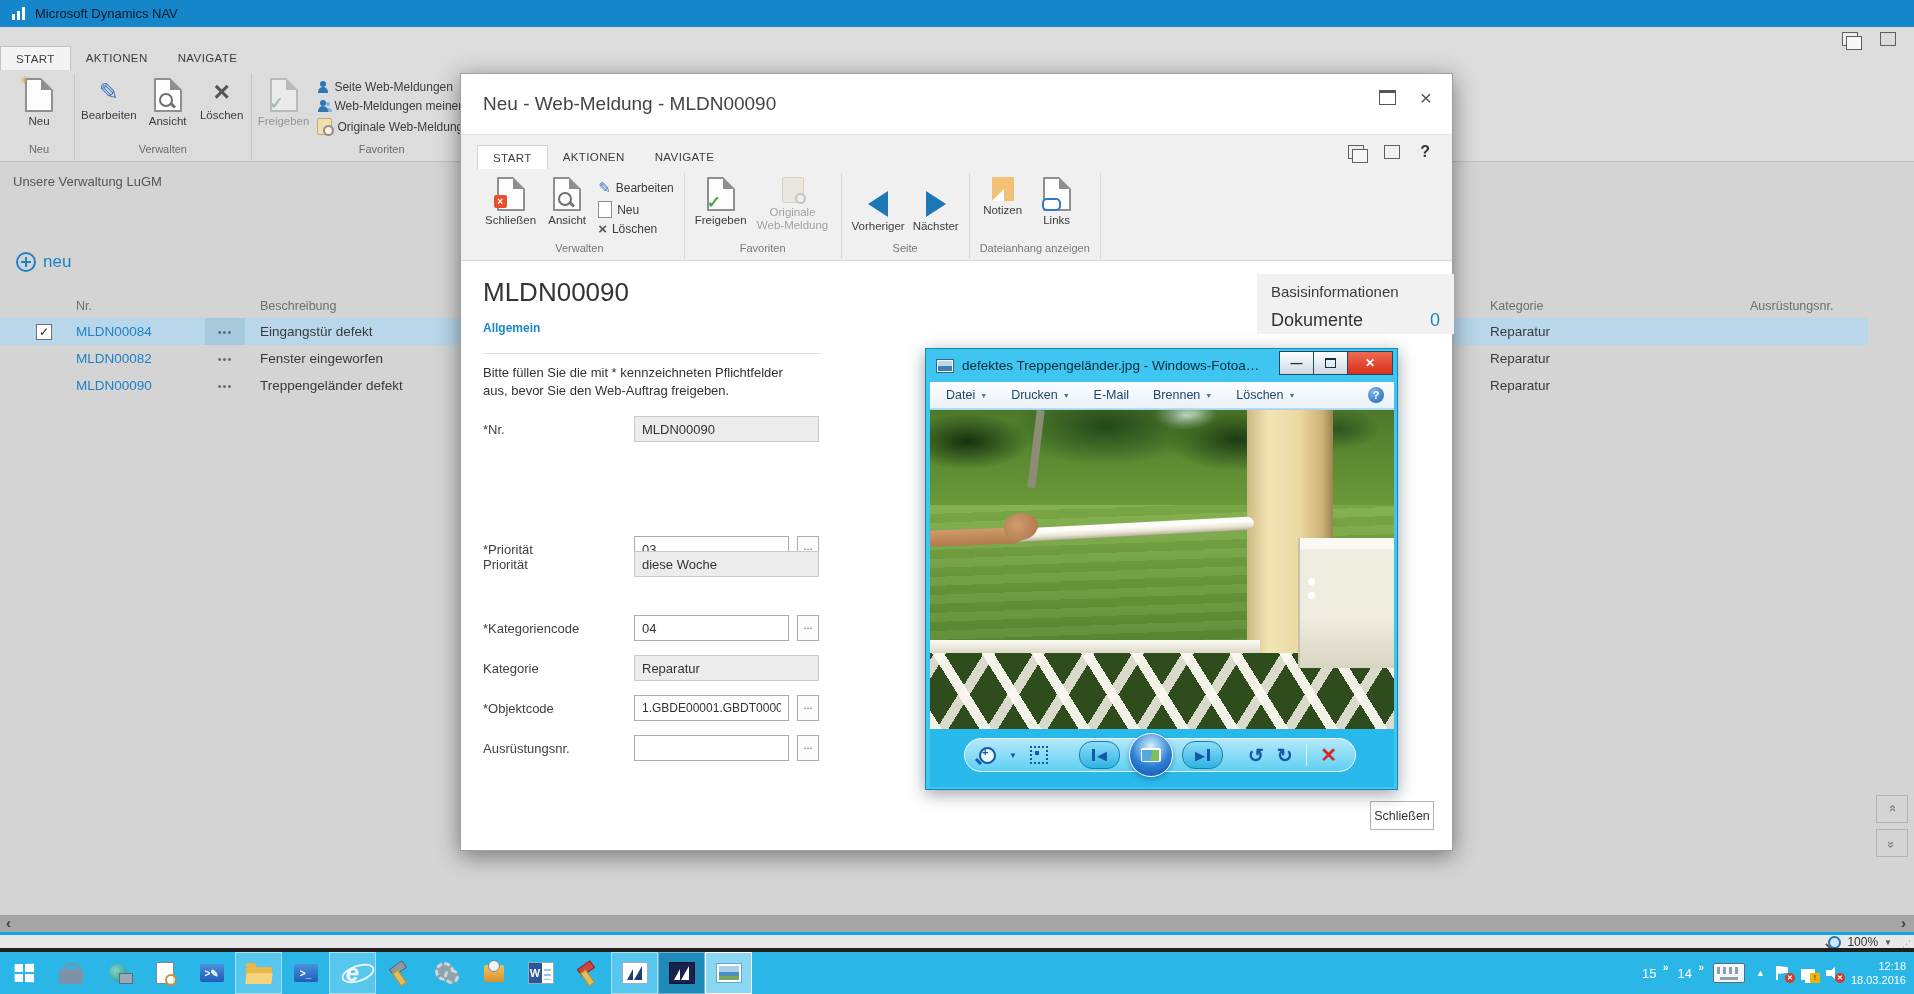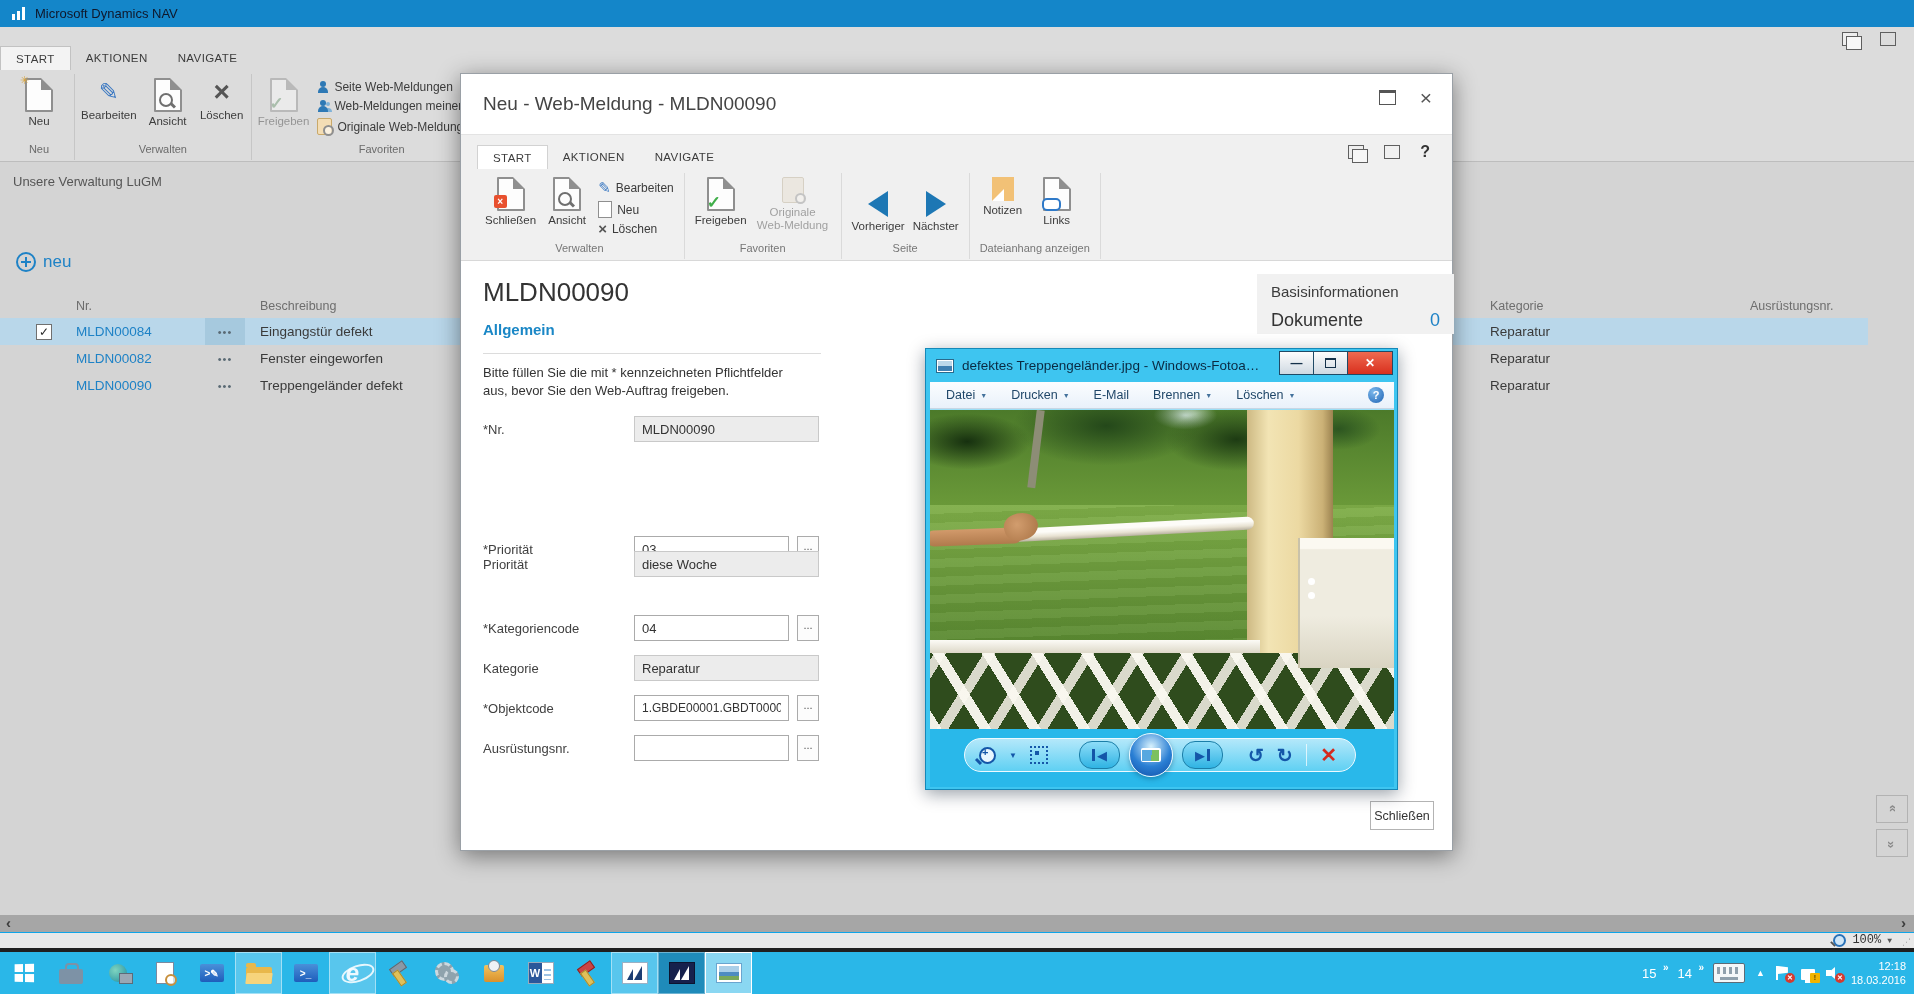--- a/index.html
+++ b/index.html
@@ -82,21 +82,21 @@
 
   
   .vbtn{position:absolute;left:1876px;width:30px;height:26px;border:1px solid #b2b2b2;color:#8a8a8a;
     display:flex;align-items:center;justify-content:center;font-size:13px;font-weight:bold;}
   .vbtn span{display:inline-block;transform:rotate(-90deg);letter-spacing:-2px;}
   .vbtn.down span{transform:rotate(90deg);}
 
   
   .hscroll{position:absolute;left:0;top:915px;width:100%;height:17px;background:#a6a6a6;color:#3d3d3d;}
   .hscroll .arr{position:absolute;top:-1px;font-size:15px;font-weight:bold;}
-  .statusbar{position:absolute;left:0;top:932px;width:100%;height:16px;background:#e8e8e8;border-top:1px solid #0ea5e9;font-family:Liberation Mono, monospace;}
+  .statusbar{position:absolute;left:0;top:932px;width:100%;height:16px;background:#e8e8e8;border-top:3px solid #0ea5e9;}
   .zoomctl{position:absolute;right:22px;top:0;display:flex;align-items:center;gap:6px;font-size:12px;color:#333;}
   .zmag{position:relative;width:9px;height:9px;border:2px solid #2a72b8;border-radius:50%;background:#cfe6f7;}
   .zmag:after{content:'';position:absolute;left:-5px;top:7px;width:6px;height:2px;background:#555;transform:rotate(45deg);}
   .caret{font-size:8px;color:#555;}
   .grip{position:absolute;right:2px;top:4px;color:#9a9a9a;font-size:9px;letter-spacing:1px;}
   .darkline{position:absolute;left:0;top:948px;width:100%;height:4px;background:#1f1f1f;}
 
   
   .taskbar{position:absolute;left:0;top:952px;width:100%;height:42px;background:#2ab7e8;display:flex;align-items:stretch;}
   .tb{width:47px;display:flex;align-items:center;justify-content:center;position:relative;}
@@ -174,21 +174,21 @@
   .mribbon .rglabel{color:#767676;}
   .mric{position:absolute;right:22px;top:8px;display:flex;gap:20px;align-items:center;color:#444;}
   .qmark{font-size:16px;font-weight:bold;color:#333;}
   .note{width:22px;height:24px;background:#f2c176;position:relative;}
   .note:after{content:'';position:absolute;left:0;bottom:0;border:6px solid;border-color:transparent #fff #fff transparent;}
   .tri{width:0;height:0;border-style:solid;display:inline-block;}
   .tri.left{border-width:13px 20px 13px 0;border-color:transparent #1d77b4 transparent transparent;}
   .tri.right{border-width:13px 0 13px 20px;border-color:transparent transparent transparent #1d77b4;}
 
   .rectitle{position:absolute;left:22px;top:203px;font-size:26px;font-weight:300;color:#333;}
-  .sectitle{position:absolute;left:22px;top:247px;font-size:15px;font-weight:bold;color:#1a87c6;}
+  .sectitle{position:absolute;left:22px;top:247px;font-size:12px;font-weight:bold;color:#1a87c6;}
   .secline{position:absolute;left:22px;top:279px;width:338px;border-top:1px solid #dcdcdc;}
   .hint{position:absolute;left:22px;top:290px;width:310px;font-size:13px;color:#333;line-height:1.35;}
   .frow{position:absolute;left:22px;height:26px;display:flex;align-items:center;}
   .flabel{width:151px;font-size:13px;color:#404040;}
   .finput{box-sizing:border-box;height:26px;border:1px solid #ababab;font-size:13px;color:#333;padding:0 7px;
      font-family:"Liberation Sans",sans-serif;background:#fff;outline:none;}
   .finput.wide{width:185px;}
   .finput.narrow{width:155px;}
   .finput.ro{background:#ececec;border-color:#c9c9c9;}
   .finput.focus{border:1.5px solid #2a8dd4;}

